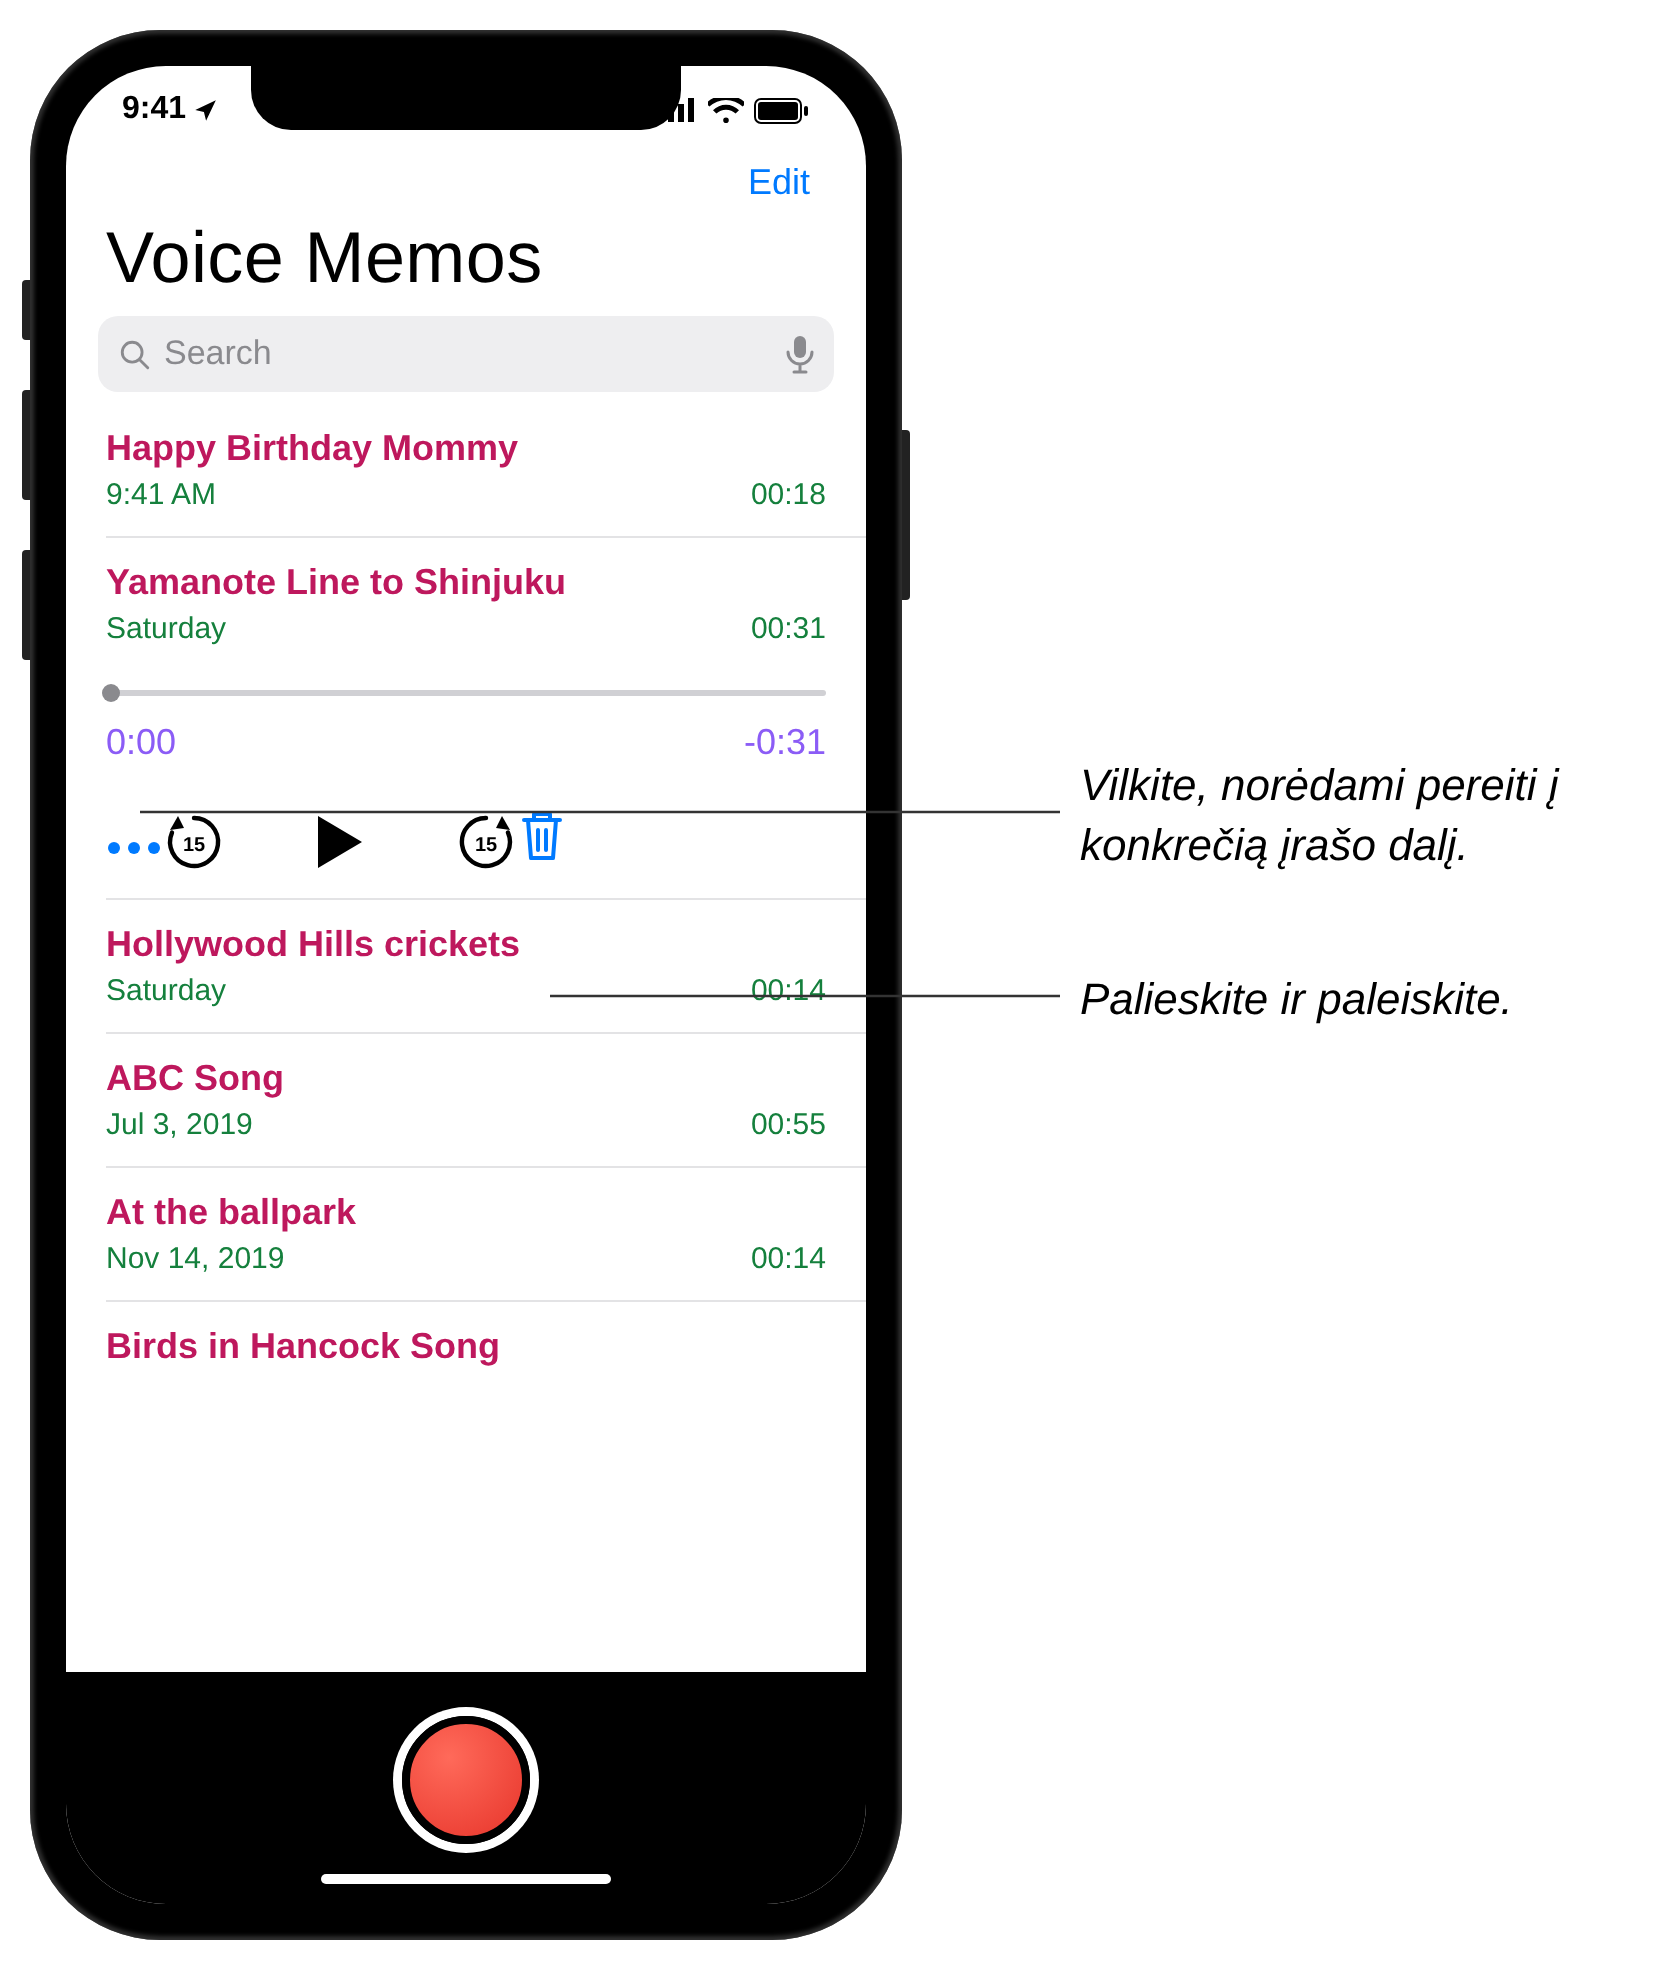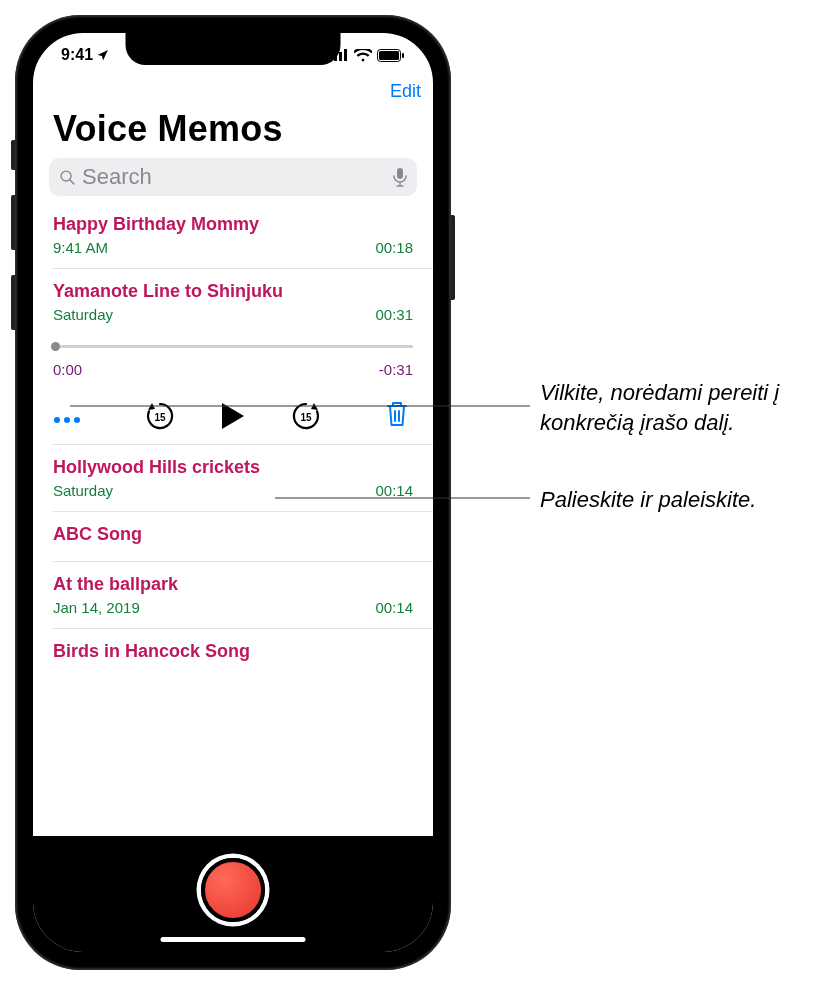--- a/index.html
+++ b/index.html
@@ -77,48 +77,48 @@
       height: 44px;
       padding: 0 28px;
       font-size: 16px;
       font-weight: 600;
     }
     .status-left { display: flex; align-items: center; gap: 3px; }
     .status-right { display: flex; align-items: center; gap: 5px; }
     .topbar {
       display: flex;
       justify-content: flex-end;
-      padding: 4px 12px 2px;
+      padding: 4px 28px 2px;
     }
     .edit-link {
       color: #007aff;
       font-size: 18px;
     }
     .title {
       font-size: 36px;
-      font-weight: 700;
+      font-weight: 400;
       padding: 4px 20px 8px;
       letter-spacing: 0.2px;
     }
     .search-box {
       margin: 0 16px 6px;
       background: #eeeef0;
       border-radius: 10px;
       height: 38px;
       display: flex;
       align-items: center;
       padding: 0 10px;
       gap: 6px;
       color: #8a8a8e;
     }
     .search-box input {
       flex: 1;
       border: none;
       background: transparent;
-      font-size: 22px;
+      font-size: 17px;
       color: #000;
       outline: none;
     }
     .search-box input::placeholder { color: #8a8a8e; }
     .list {
       padding: 0 0 0 20px;
     }
     .row {
       border-bottom: 1px solid #e3e3e5;
       padding: 12px 20px 12px 0;
@@ -157,28 +157,27 @@
       top: 1px;
       left: -2px;
       width: 9px;
       height: 9px;
       background: #8a8a8e;
       border-radius: 50%;
     }
     .scrubber-times {
       display: flex;
       justify-content: space-between;
-      font-size: 15px;
-      color: #701a75;
+      font-size: 18px;
+      color: #8b5cf6;
       margin-top: 8px;
     }
     .controls {
       display: flex;
       align-items: center;
-      justify-content: space-between;
       margin-top: 22px;
       padding-right: 4px;
     }
     .more-btn {
       color: #007aff;
       font-size: 24px;
       letter-spacing: 2px;
       font-weight: 700;
     }
     .ctrl-center {
@@ -362,26 +361,30 @@
         <div class="row">
           <div class="row-title">Hollywood Hills crickets</div>
           <div class="row-sub">
             <span>Saturday</span>
             <span>00:14</span>
           </div>
         </div>
 
         <div class="row">
           <div class="row-title">ABC Song</div>
+          <div class="row-sub">
+            <span>Jul 3, 2019</span>
+            <span>00:55</span>
+          </div>
         </div>
 
         <div class="row">
           <div class="row-title">At the ballpark</div>
           <div class="row-sub">
-            <span>Jan 14, 2019</span>
+            <span>Nov 14, 2019</span>
             <span>00:14</span>
           </div>
         </div>
 
         <div class="row">
           <div class="row-title">Birds in Hancock Song</div>
         </div>
 
       </div>
 

